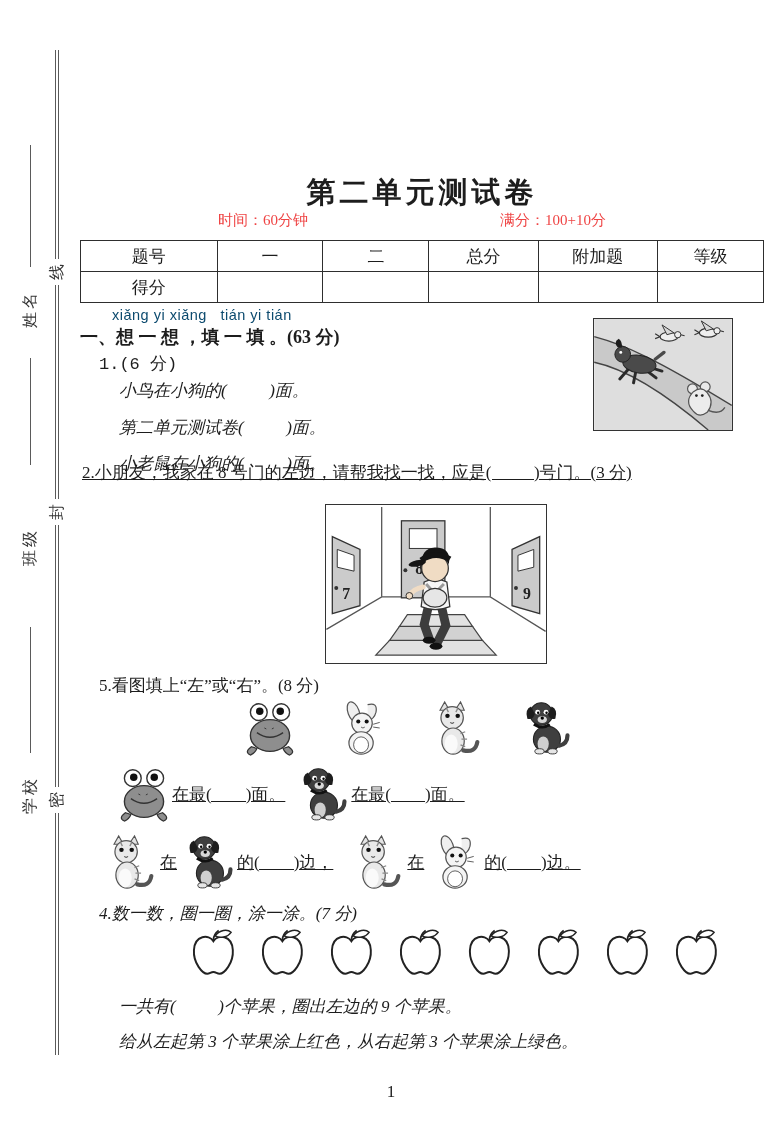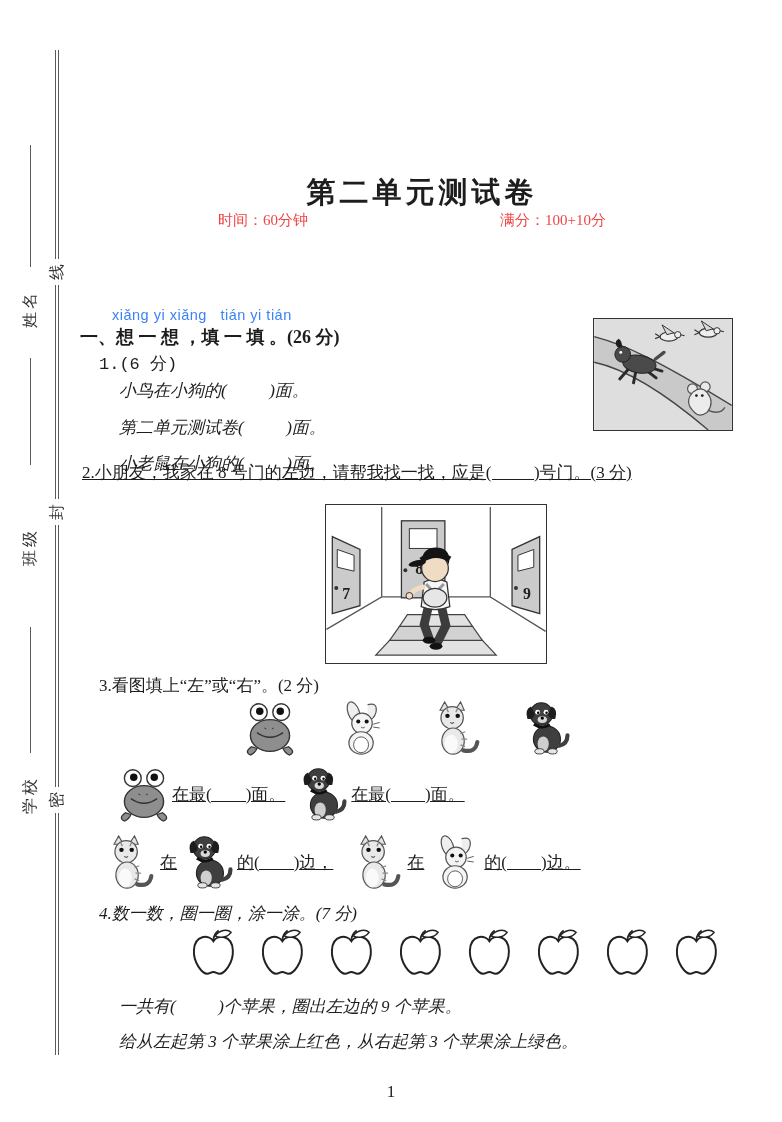--- a/index.html
+++ b/index.html
@@ -46,21 +46,21 @@
     border-collapse:collapse; table-layout:fixed;
   }
   table.score td {
     border:1.6px solid #2e2e2e; height:31px; text-align:center;
     font-size:17px; padding:0;
   }
 
   
   .pinyin {
     left:112px; top:307px; font-family:"Liberation Sans","DejaVu Sans",sans-serif;
-    font-size:14.5px; color:#3b82f6; letter-spacing:.5px; white-space:pre;
+    font-size:14.5px; color:#0c4a6e; letter-spacing:.5px; white-space:pre;
   }
   .heading { left:80px; top:325px; font-size:18px; font-weight:bold; white-space:pre; }
   .qtext { font-size:17px; white-space:pre; }
   .qline { font-size:17px; white-space:pre;font-style:italic; }
 
   .scene { border:1.4px solid #333; background:#fff; }
   .scene svg { display:block; width:100%; height:100%; }
 
   .flexrow { display:flex; align-items:center;text-decoration:underline; }
   .ani-slot { display:inline-block; }
@@ -88,23 +88,51 @@
 
   <div class="seal-line"></div>
   <span class="seal-char" style="top:257px;">线</span>
   <span class="seal-char" style="top:497px;">封</span>
   <span class="seal-char" style="top:785px;">密</span>
 
   <div class="abs subtitle">第二单元测试卷</div>
   <span class="abs info" style="left:218px;">时间：60分钟</span>
   <span class="abs info" style="left:500px;">满分：100+10分</span>
 
+  <table class="score">
+    <colgroup>
+      <col style="width:20%">
+        <col style="width:15.5%">
+        <col style="width:15.5%">
+      <col style="width:16%">
+        <col style="width:17.5%">
+        <col style="width:15.5%">
+    </colgroup>
+    <tbody>
+        <tr>
+      <td>题号</td>
+      <td>一</td>
+      <td>二</td>
+      <td>总分</td>
+      <td>附加题</td>
+      <td>等级</td>
+    </tr>
+    <tr>
+      <td>得分</td>
+      <td></td>
+      <td></td>
+      <td></td>
+      <td></td>
+      <td></td>
+    </tr>
+  </tbody>
+    </table>
 
   <div class="abs pinyin">xiǎng yi xiǎng   tián yi tián</div>
-  <div class="abs heading">一、想 一 想 ，填 一 填 。(26 分)</div>
+  <div class="abs heading">一、想 一 想 ，填 一 填 。(63 分)</div>
 
   <div class="abs scene" style="left:593px;top:318px;width:140px;height:113px;">
     <svg viewBox="0 0 140 113">
       <rect x="0" y="0" width="140" height="113" fill="#dedede"></rect>
       <path d="M0 18 C30 26 62 40 140 88 L140 113 L116 113 C68 72 28 50 0 44 Z" fill="#c9c9c9"></path>
       <path d="M0 18 C30 26 62 40 140 88" fill="none" stroke="#444" stroke-width="1.4"></path>
       <path d="M0 44 C28 50 68 72 116 113" fill="none" stroke="#444" stroke-width="1.4"></path>
       <g transform="translate(76,18)">
         <ellipse cx="0" cy="0" rx="9" ry="4.5" fill="#eee" stroke="#333" stroke-width="1.2"></ellipse>
         <path d="M-2 -2 L-7 -12 L5 -4 Z" fill="#d8d8d8" stroke="#333" stroke-width="1"></path>
@@ -184,21 +212,21 @@
         <path d="M98 83 Q88 85 85 91" stroke="#f0dcc4" stroke-width="5" fill="none" stroke-linecap="round"></path>
         <circle cx="84" cy="92" r="3.4" fill="#f0dcc4" stroke="#333" stroke-width="1"></circle>
         <circle cx="110" cy="64" r="13.5" fill="#f0dcc4" stroke="#333" stroke-width="1.3"></circle>
         <path d="M97 61 Q95 44 110 43 Q127 43 124 60 Q119 50 111 50 Q102 50 97 61 Z" fill="#141414"></path>
         <path d="M96 56 Q110 46 125 55" stroke="#141414" stroke-width="6" fill="none"></path>
         <ellipse cx="92" cy="59" rx="9" ry="3.2" fill="#141414" transform="rotate(-12 92 59)"></ellipse>
       </g>
     </svg>
   </div>
 
-  <div class="abs qtext" style="left:99px;top:674px;">3.看图填上“左”或“右”。(2 分)</div>
+  <div class="abs qtext" style="left:99px;top:674px;">5.看图填上“左”或“右”。(8 分)</div>
   <div class="abs top-row" style="left:242px;top:698px;">
       <span class="ani-slot ani-top">
         <svg viewBox="0 0 60 60" class="ani-svg">
           <path d="M10 50 q-8 6 -1 9 q5 -2 7 -7 Z M50 50 q8 6 1 9 q-5 -2 -7 -7 Z" fill="#8e8e8e" stroke="#333" stroke-width="1.3"></path>
           <ellipse cx="30" cy="38" rx="21" ry="17" fill="#8e8e8e" stroke="#333" stroke-width="1.5"></ellipse>
           <circle cx="18" cy="13" r="9" fill="#fff" stroke="#333" stroke-width="1.5"></circle>
           <circle cx="42" cy="13" r="9" fill="#fff" stroke="#333" stroke-width="1.5"></circle>
           <circle cx="19" cy="12" r="4" fill="#111"></circle>
           <circle cx="41" cy="12" r="4" fill="#111"></circle>
           <path d="M16 35 Q30 45 44 35" fill="none" stroke="#333" stroke-width="1.5"></path>

